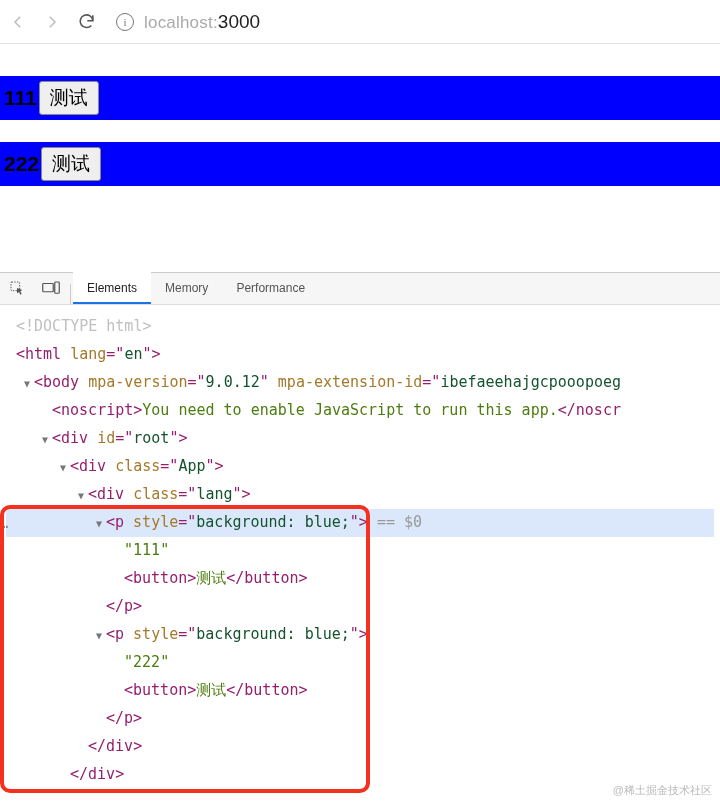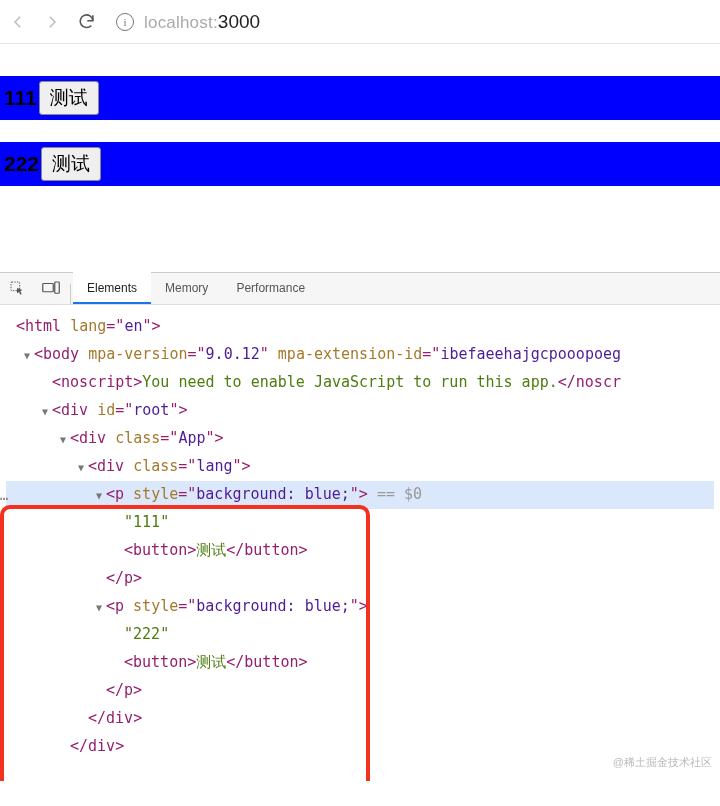--- a/index.html
+++ b/index.html
@@ -115,21 +115,21 @@
   .i2 { padding-left: 18px; }
   .i3 { padding-left: 36px; }
   .i4 { padding-left: 54px; }
   .i5 { padding-left: 72px; }
   .i6 { padding-left: 90px; }
   .i7 { padding-left: 108px; }
   .caret { display: inline-block; width: 10px; color: #777; font-size: 10px; }
   .ghost { color: #c0c0c0; }
   .tag { color: #951f6d; }
   .attr { color: #a5792b; }
-  .val { color: #4c1d95; margin-top: 20px; }
+  .val { color: #14532d; margin-top: 20px; }
   .txt { color: #4d7c0f; }
   .pill {
     display: inline-block;
     background: #eee;
     border-radius: 8px;
     font-size: 8px;
     padding: 0 4px;
     color: #888;
     vertical-align: middle;
   }
@@ -211,20 +211,21 @@
           <rect x="17" y="1" width="6" height="15" rx="1"></rect>
         </svg>
     </div>
     <div class="dt-sep"></div>
     <div class="dt-tab active">Elements</div>
     <div class="dt-tab">Memory</div>
     <div class="dt-tab">Performance</div>
   </div>
 
   <div class="dom">
+    <div class="ln i1 ghost"><span class="caret"> </span><span>&lt;!DOCTYPE html&gt;</span></div>
     <div class="ln i1"><span class="caret"> </span><span class="tag">&lt;html </span><span class="attr">lang</span><span class="tag">="</span><span class="val">en</span><span class="tag">"&gt;</span></div>
     <div class="ln i2"><span class="caret">▼</span><span class="tag">&lt;body </span><span class="attr">mpa-version</span><span class="tag">="</span><span class="val">9.0.12</span><span class="tag">" </span><span class="attr">mpa-extension-id</span><span class="tag">="</span><span class="val">ibefaeehajgcpooopoeg</span></div>
     <div class="ln i3"><span class="caret"> </span><span class="tag">&lt;noscript&gt;</span><span class="txt">You need to enable JavaScript to run this app.</span><span class="tag">&lt;/noscr</span></div>
     <div class="ln i3"><span class="caret">▼</span><span class="tag">&lt;div </span><span class="attr">id</span><span class="tag">="</span><span class="val">root</span><span class="tag">"&gt;</span></div>
     <div class="ln i4"><span class="caret">▼</span><span class="tag">&lt;div </span><span class="attr">class</span><span class="tag">="</span><span class="val">App</span><span class="tag">"&gt;</span></div>
 
     <div id="guang-line" class="ln i5"><span class="caret">▼</span><span class="tag">&lt;div </span><span class="attr">class</span><span class="tag">="</span><span class="val">lang</span><span class="tag">"&gt;</span></div>
 
     <div class="ln i6 sel-line" style="position:relative;"><span class="side-dots" style="top:4px;left:-6px;">⋯</span><span class="caret">▼</span><span class="tag">&lt;p </span><span class="attr">style</span><span class="tag">="</span><span class="val">background: blue;</span><span class="tag">"&gt;</span> <span class="sel-marker">== $0</span></div>
     <div class="ln i7"><span class="caret"> </span><span class="txt">"<span>111</span>"</span></div>

